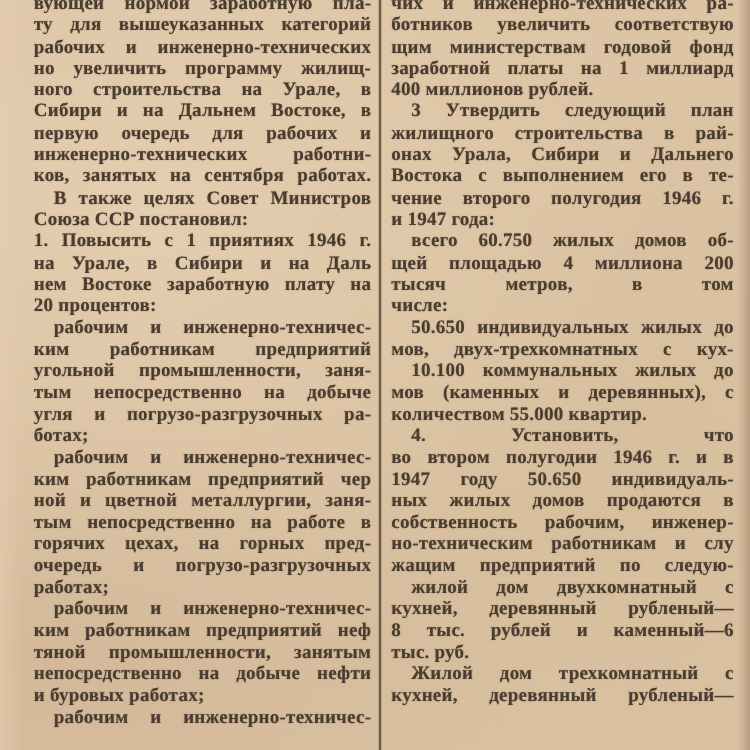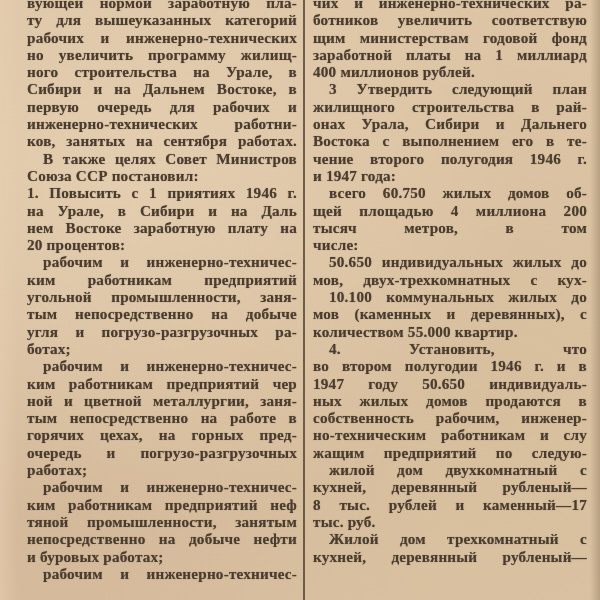--- a/index.html
+++ b/index.html
@@ -418,21 +418,21 @@
     <div class="line">
       <span>кухней,</span>
       <span>деревянный</span>
       <span>рубленый—</span>
     </div>
     <div class="line">
       <span>8</span>
       <span>тыс.</span>
       <span>рублей</span>
       <span>и</span>
-      <span>каменный—17</span>
+      <span>каменный—6</span>
     </div>
     <div class="line last">
       <span>тыс. руб.</span>
     </div>
     <div class="line indent">
       <span>Жилой</span>
       <span>дом</span>
       <span>трехкомнатный</span>
       <span>с</span>
     </div>

